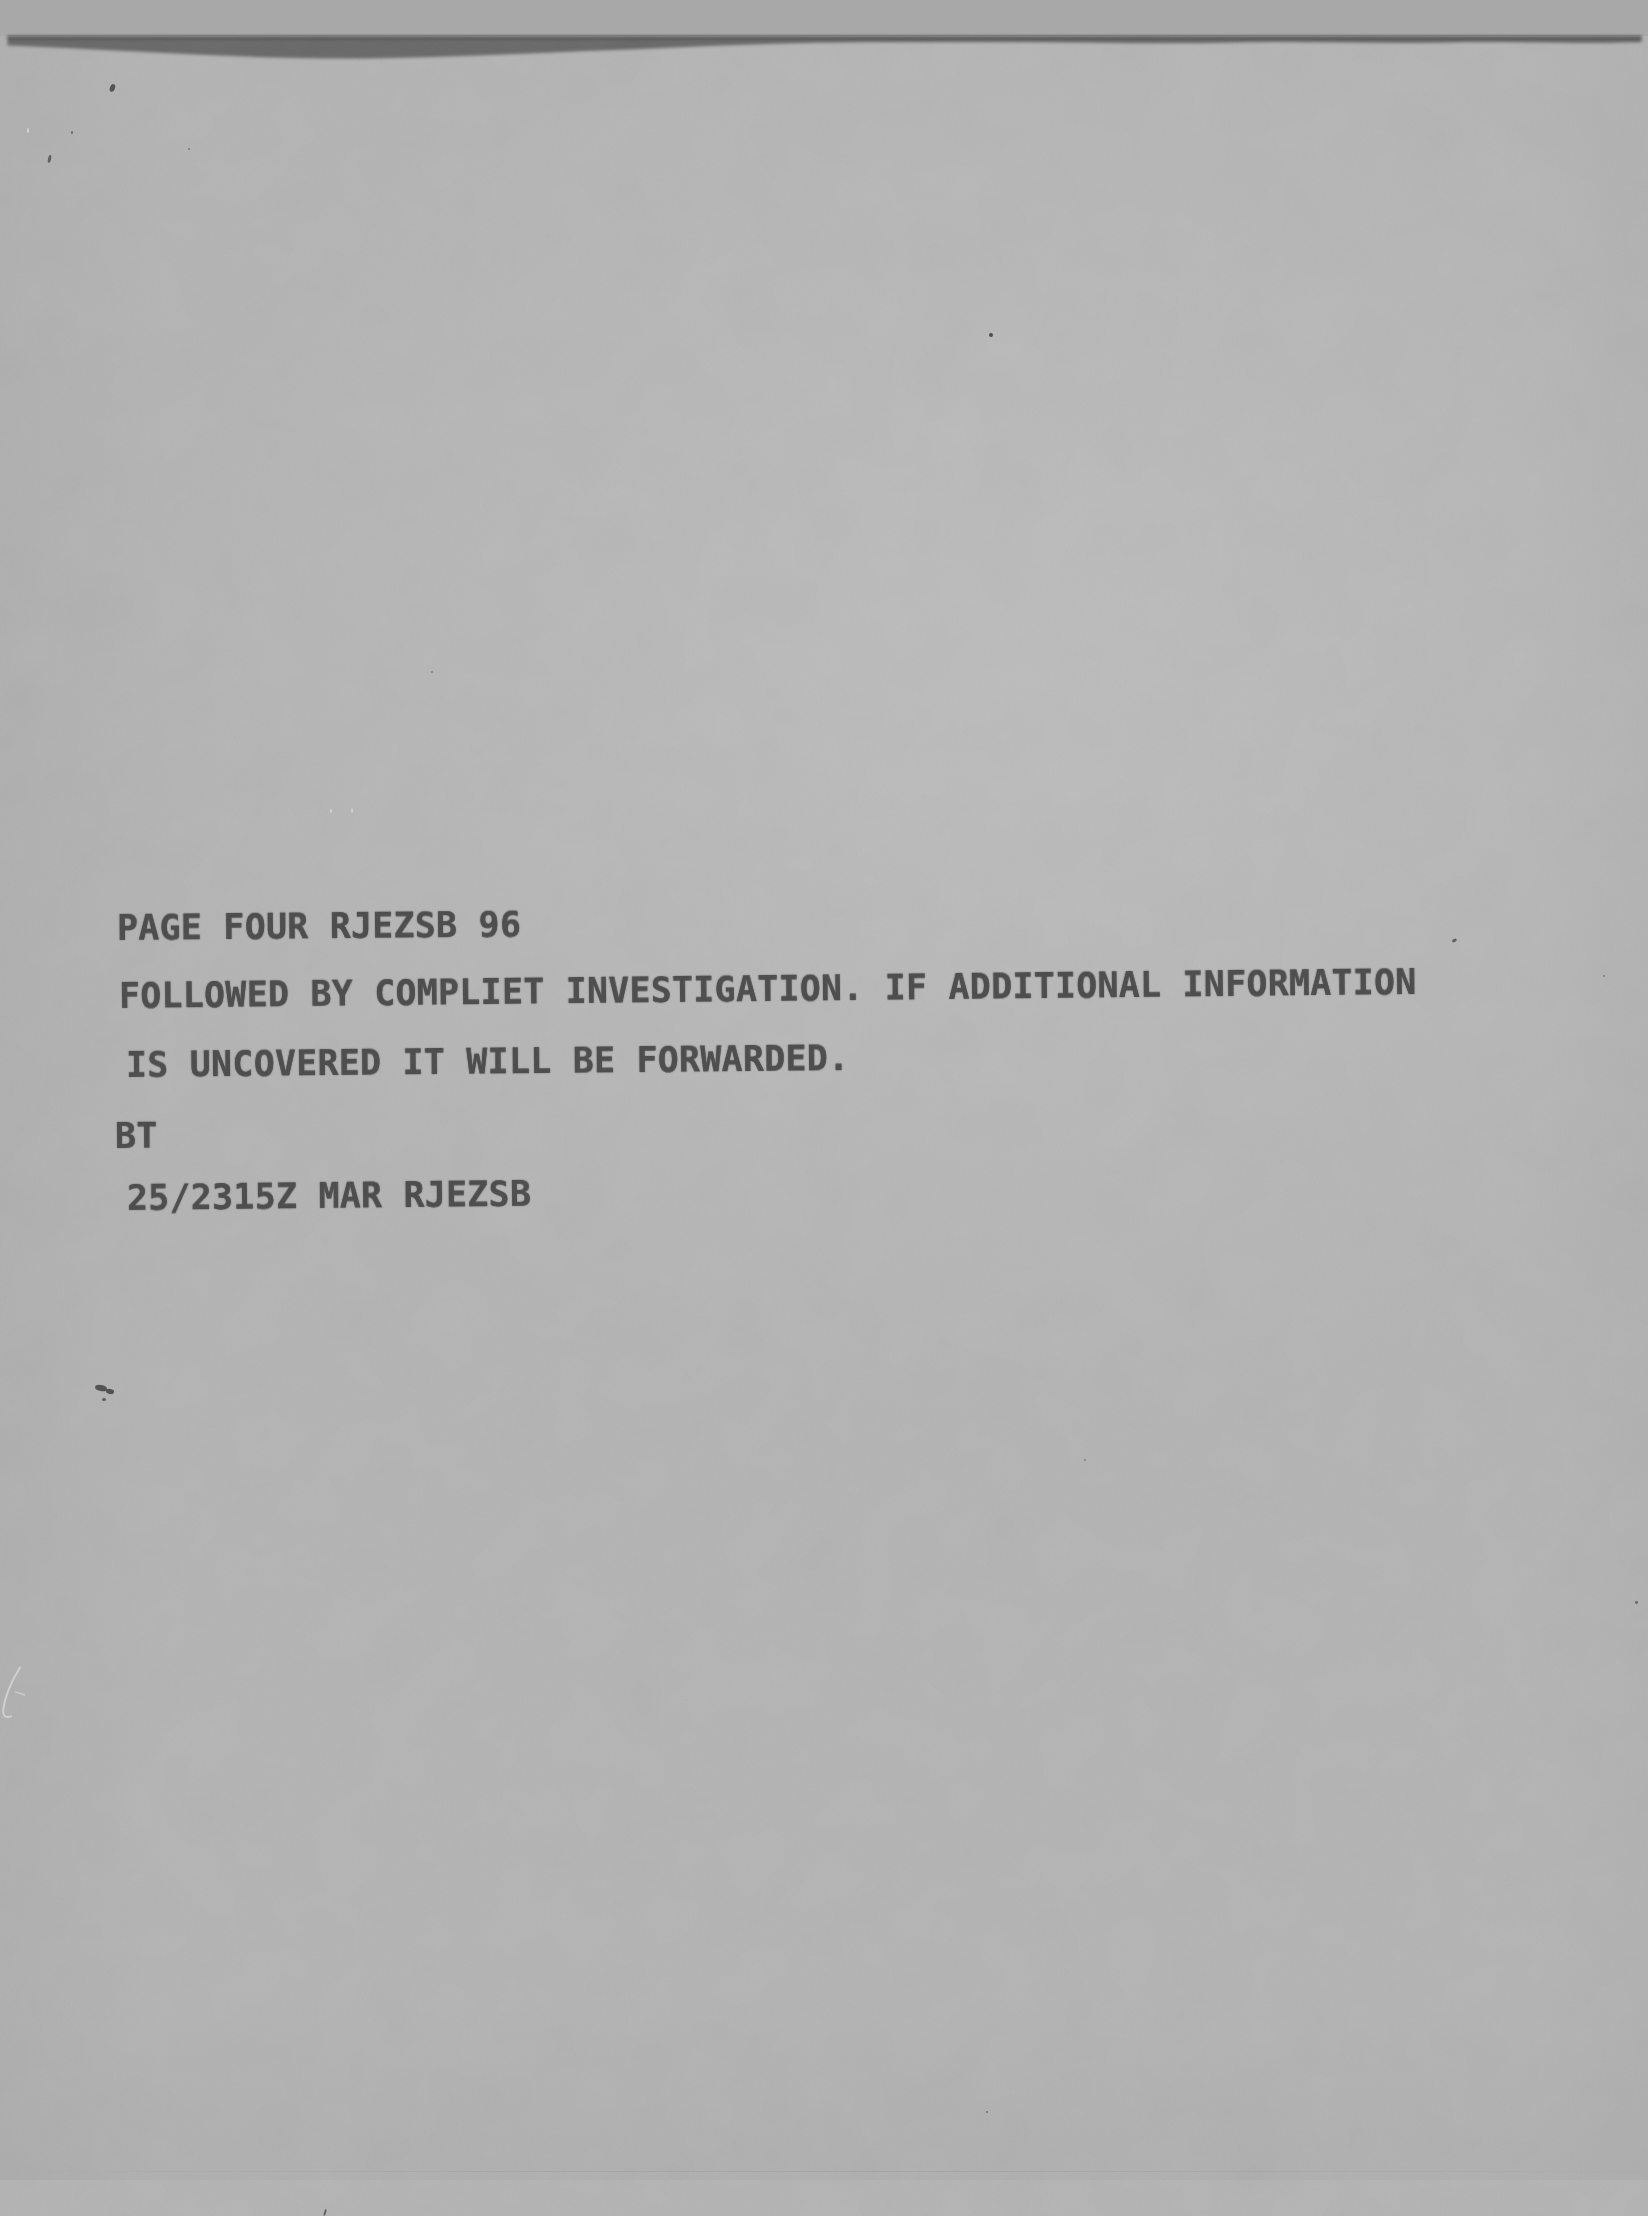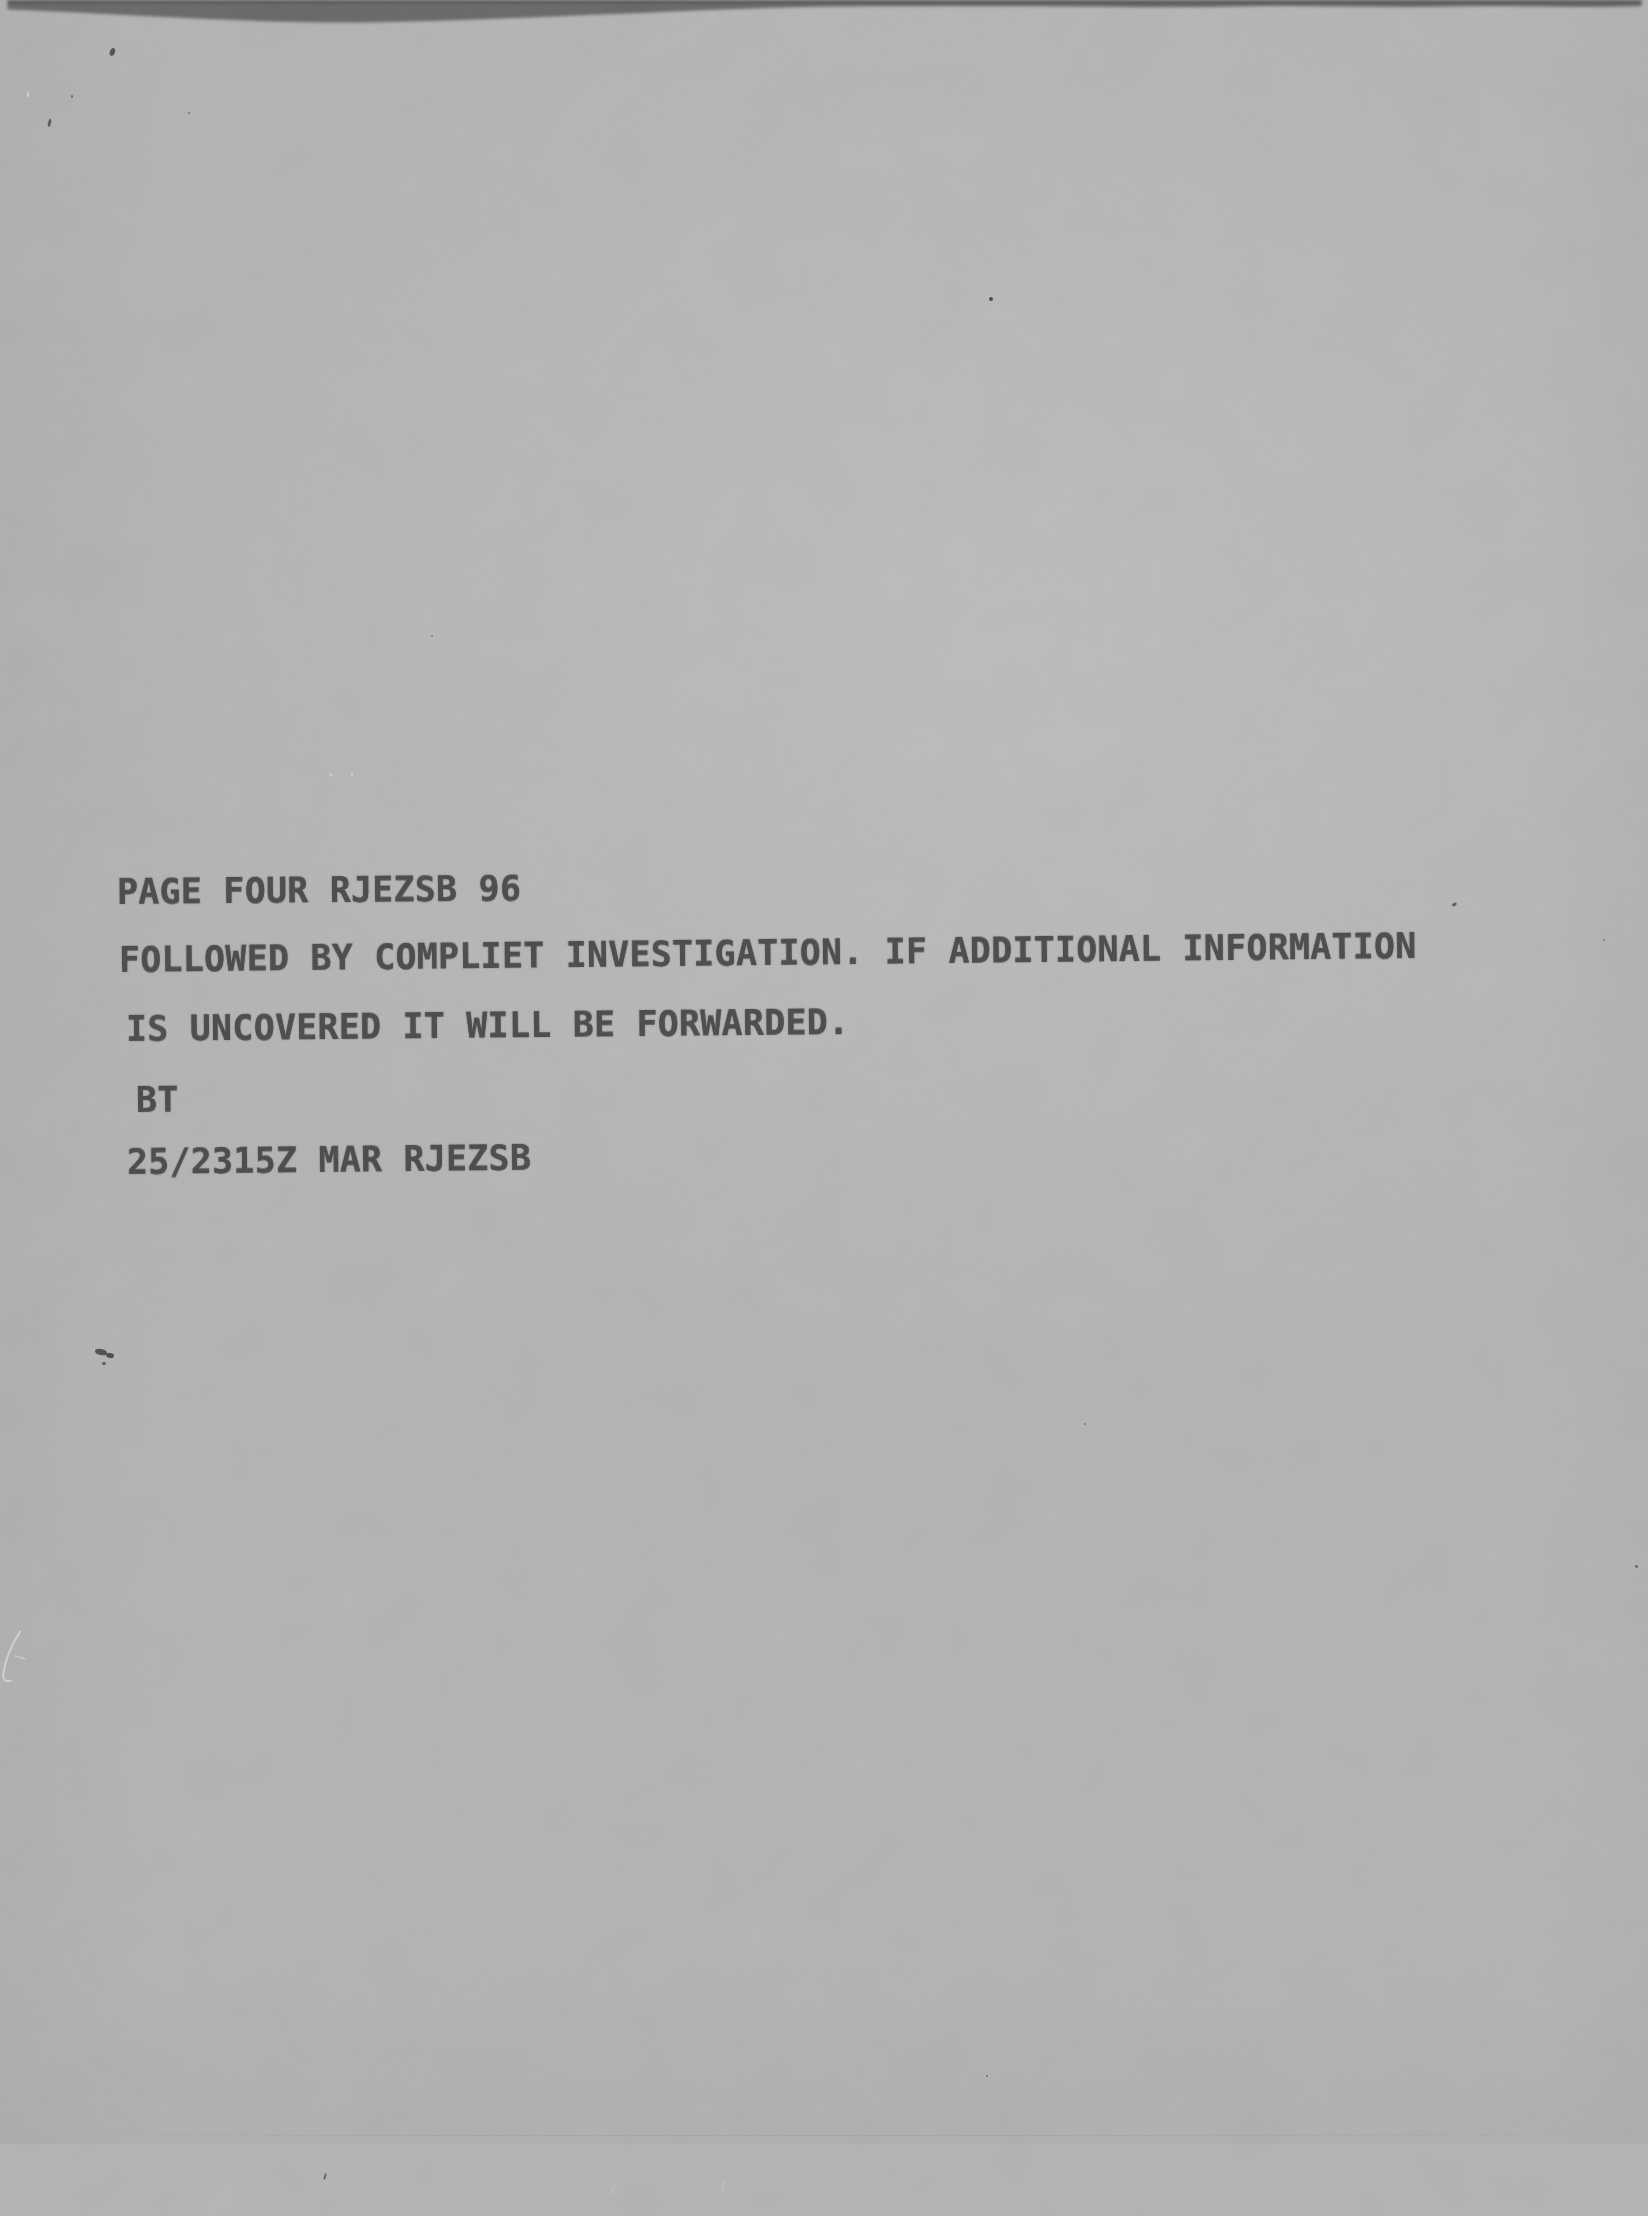--- a/index.html
+++ b/index.html
@@ -14,20 +14,21 @@
   .page {
     position: relative;
     width: 1649px;
     height: 2144px;
     background:
       linear-gradient(to right, rgba(140,140,140,0.22) 0%, rgba(140,140,140,0.0) 10%),
       linear-gradient(to left, rgba(145,145,145,0.18) 0%, rgba(145,145,145,0.0) 7%),
       linear-gradient(to top, rgba(140,140,140,0.22) 0%, rgba(140,140,140,0.0) 9%),
       radial-gradient(ellipse 1254px 1061px at 62% 30%, rgba(190,190,190,0.5) 0%, rgba(190,190,190,0.0) 70%),
       #a8a8a8;
+    margin-top: 36px;
   }
   
   .scan-edge {
     position: absolute;
     top: 0; left: 0;
     width: 1649px;
     height: 43px;
     pointer-events: none;
   }
   .scan-edge .blurwrap { filter: blur(1.4px); }
@@ -87,21 +88,21 @@
       </svg>
     </div>
   </div>
 
   <div class="tline" style="left:117px; top:875px; transform:rotate(-0.5deg);">PAGE FOUR RJEZSB 96</div>
 
   <div class="tline" style="left:119px; top:943px; transform:rotate(-0.62deg);">FOLLOWED BY COMPLIET INVESTIGATION. IF ADDITIONAL INFORMATION</div>
 
   <div class="tline" style="left:126px; top:1012px; transform:rotate(-0.55deg);">IS UNCOVERED IT WILL BE FORWARDED.</div>
 
-  <div class="tline" style="left:136px; top:1083px; transform:rotate(-0.45deg);">BT</div>
+  <div class="tline" style="left:115px; top:1083px; transform:rotate(-0.45deg);">BT</div>
 
   <div class="tline" style="left:127px; top:1145px; transform:rotate(-0.6deg);">25/2315Z MAR RJEZSB</div>
 
   <div class="speck" style="left:110px; top:48px; width:5.3px; height:7.7px; background:#222; transform:rotate(20deg);"></div>
   <div class="speck" style="left:71px; top:95px; width:2.4px; height:2.9px; background:#4a4a4a;"></div>
   <div class="speck" style="left:48px; top:119px; width:3.4px; height:8.2px; background:#333; transform:rotate(12deg);"></div>
   <div class="speck" style="left:188px; top:112px; width:1.9px; height:1.9px; background:#555;"></div>
   <div class="speck" style="left:26.5px; top:92px; width:2.9px; height:5.3px; background:#d2d2d2;"></div>
   <div class="speck" style="left:989px; top:297px; width:3.9px; height:3.9px; background:#181818;"></div>
   <div class="speck" style="left:431px; top:635px; width:1.9px; height:1.9px; background:#5a5a5a;"></div>

